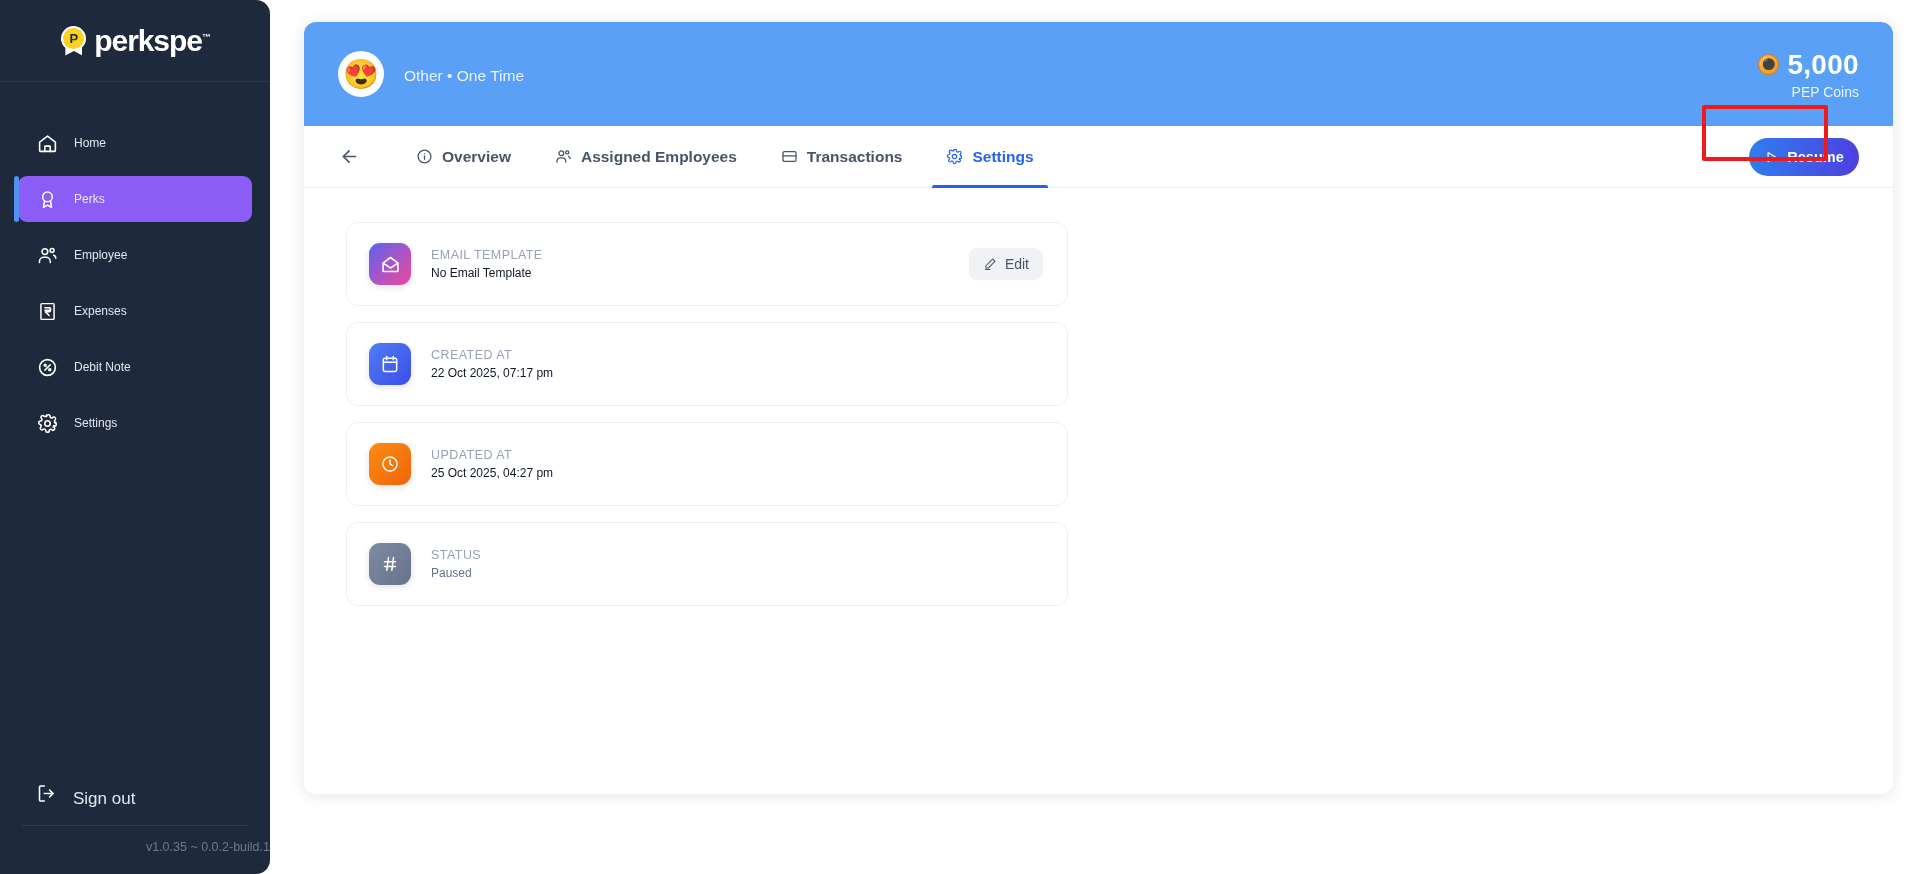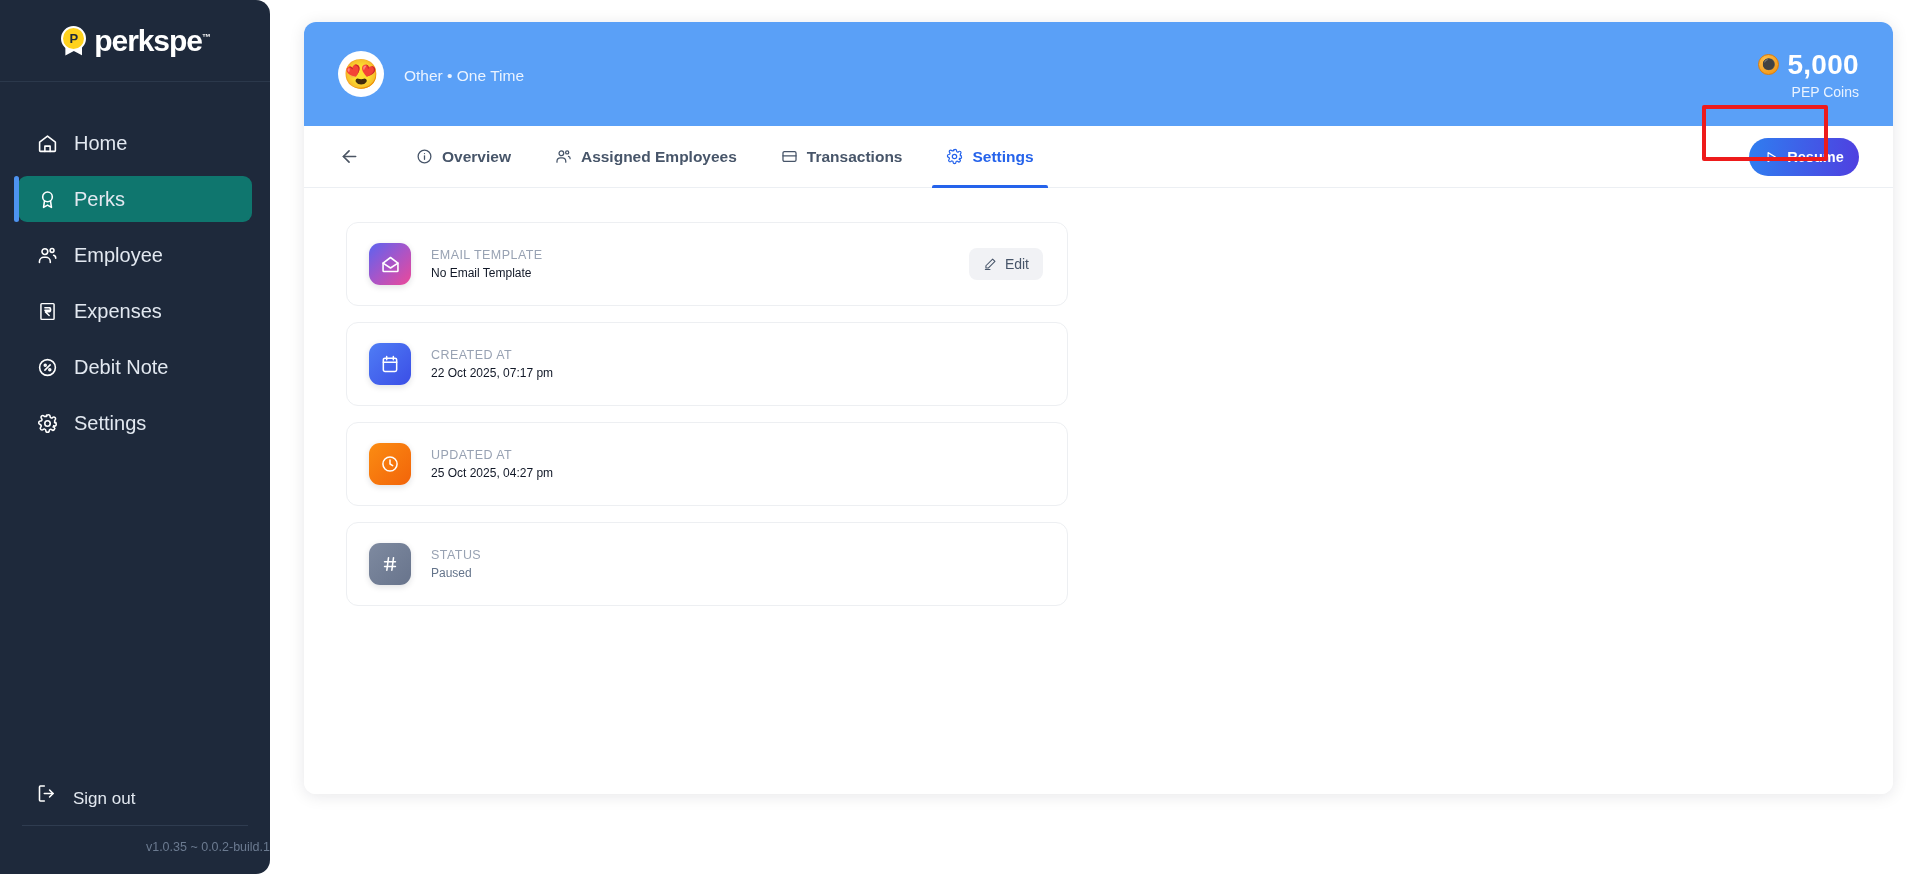--- a/index.html
+++ b/index.html
@@ -50,25 +50,25 @@
   }
   .brand-tm { font-size: 9px; vertical-align: super; font-weight:700; }
 
   .nav { margin-top: 38px; padding: 0 18px; flex: 1; }
   .nav-item {
     position: relative;
     display: flex; align-items: center; gap: 16px;
     height: 46px; padding-left: 18px;
     margin-bottom: 10px;
     border-radius: 9px;
-    color: #e2e8f0; font-size: 20px;
+    color: #e2e8f0; font-size: 12px;
     cursor: pointer;
   }
   .nav-item.active {
-    background: #0f766e;
+    background: #8b5cf6;
   }
   .nav-item.active::before {
     content:"";
     position:absolute; left:-4px; top:0;
     width: 5px; height: 100%;
     background: #4d93f0;
     border-radius: 3px;
   }
   .nav-item .ico { width: 22px; height:22px; display:flex; align-items:center; justify-content:center; flex:0 0 22px; }
   .nav-item svg { display:block; }

